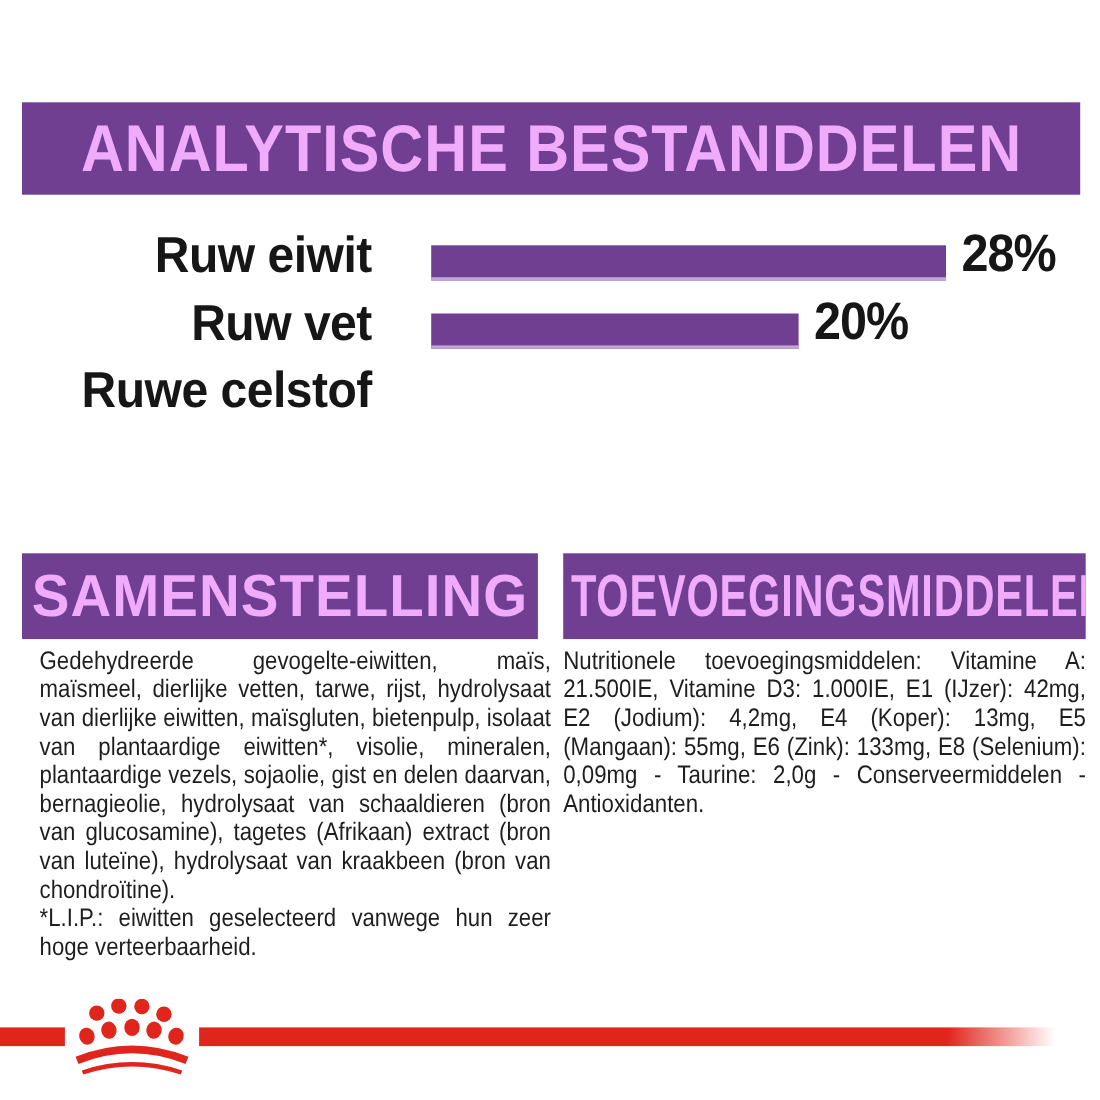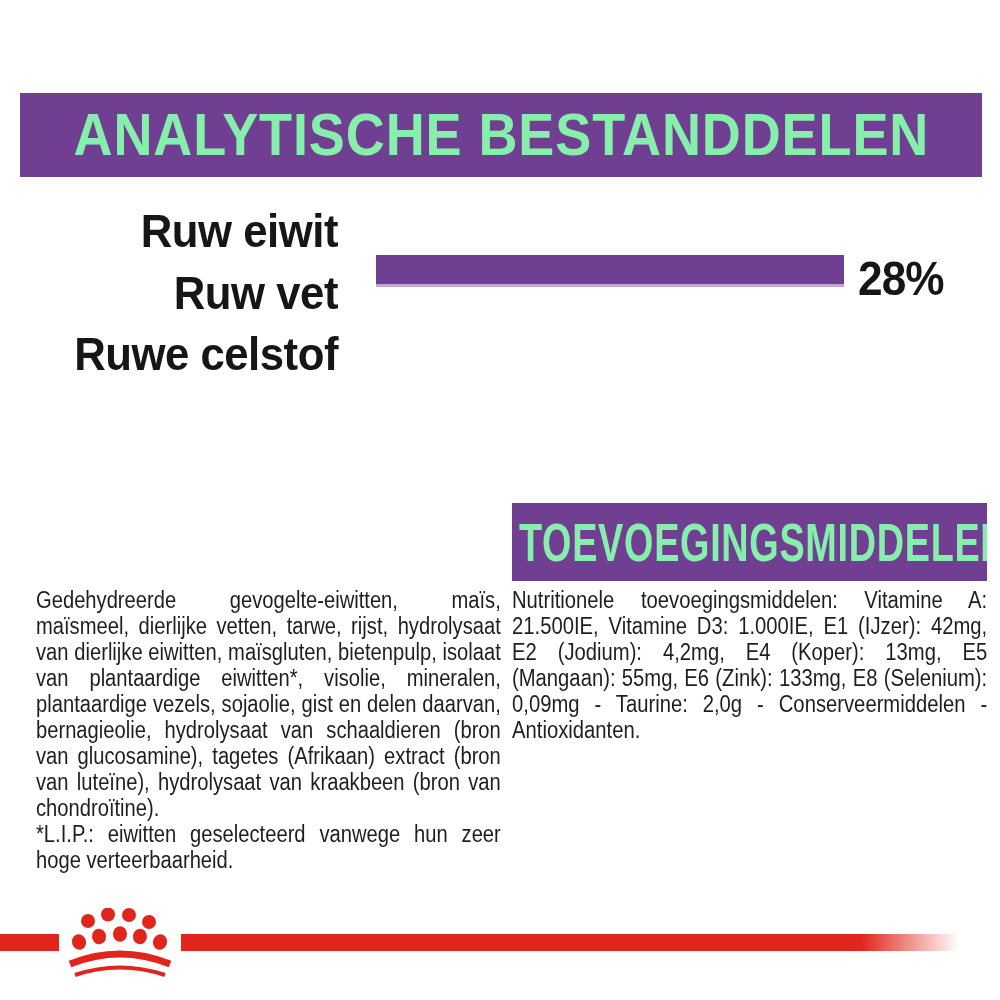--- a/index.html
+++ b/index.html
@@ -2,41 +2,41 @@
 <html><head>
 <meta charset="utf-8">
 <style>
   html,body{margin:0;padding:0;background:#fff;}
   #stage{
     position:relative;width:1000px;height:1000px;background:#ffffff;
     overflow:hidden;font-family:"Liberation Sans",sans-serif;
   }
   
   .banner{
-    position:absolute;background:#703F92;color:#86efac;
+    position:absolute;background:#703F92;color:#f0abfc;
     display:flex;align-items:center;overflow:hidden;
   }
   .banner.top{left:20px;top:93px;width:962px;height:84px;justify-content:center;}
   .banner.left{left:20px;top:503px;width:469px;height:78px;justify-content:center;}
   .banner.right{left:512px;top:503px;width:475px;height:78px;justify-content:flex-start;}
   .banner-text{
     font-weight:bold;white-space:nowrap;letter-spacing:1px;line-height:1;
   }
   .banner.top .banner-text{font-size:60px;transform:scaleX(0.9);transform-origin:center;}
   .banner.left .banner-text{font-size:54px;transform:scaleX(0.95);transform-origin:center;}
   .banner.right .banner-text{font-size:54px;transform:scaleX(0.70);transform-origin:left center;padding-left:10px;}
   
   .row-label{
     position:absolute;left:0;width:338px;height:48px;
     display:flex;align-items:center;justify-content:flex-end;
     font-size:46px;font-weight:bold;color:#161616;white-space:nowrap;
     transform:scaleX(0.95);transform-origin:right center;letter-spacing:-0.5px;
   }
   .bar-track{
-    position:absolute;left:376px;height:48px;display:flex;align-items:flex-start;gap:14px;margin-top:48px;
+    position:absolute;left:392px;height:48px;display:flex;align-items:flex-end;gap:14px;
   }
   .bar{
     height:29px;background:#703F92;border-bottom:3px solid #c2a7d3;
   }
   .bar-value{
     font-size:48px;font-weight:bold;color:#161616;white-space:nowrap;line-height:1;
     transform:scaleX(0.92);transform-origin:left center;letter-spacing:-1px;
   }
   
   .col{position:absolute;top:587px;}
@@ -65,23 +65,30 @@
     <span class="banner-text">ANALYTISCHE BESTANDDELEN</span>
   </div>
 
   <div class="row-label" style="top:207px;">Ruw eiwit</div>
   <div class="bar-track" style="top:207px;">
     <div class="bar" style="width: 468px; background: rgb(112, 63, 146);"></div>
     <div class="bar-value">28%</div>
   </div>
 
   <div class="row-label" style="top:269px;">Ruw vet</div>
+  <div class="bar-track" style="top:269px;">
+    <div class="bar" style="width: 334px; background: rgb(112, 63, 146);"></div>
+    <div class="bar-value">20%</div>
+  </div>
 
   <div class="row-label" style="top:330px;">Ruwe celstof</div>
 
+  <div class="banner left">
+    <span class="banner-text">SAMENSTELLING</span>
+  </div>
   <div class="col left">
     <div class="col-inner">
       <p class="justify-all">Gedehydreerde gevogelte-eiwitten, maïs, maïsmeel, dierlijke vetten, tarwe, rijst, hydrolysaat van dierlijke eiwitten, maïsgluten, bietenpulp, isolaat van plantaardige eiwitten*, visolie, mineralen, plantaardige vezels, sojaolie, gist en delen daarvan, bernagieolie, hydrolysaat van schaaldieren (bron van glucosamine), tagetes (Afrikaan) extract (bron van luteïne), hydrolysaat van kraakbeen (bron van chondroïtine).</p>
       <p>*L.I.P.: eiwitten geselecteerd vanwege hun zeer hoge verteerbaarheid.</p>
     </div>
   </div>
 
   <div class="banner right">
     <span class="banner-text">
       <span>TOEVOEGINGSMIDDELEN</span>

